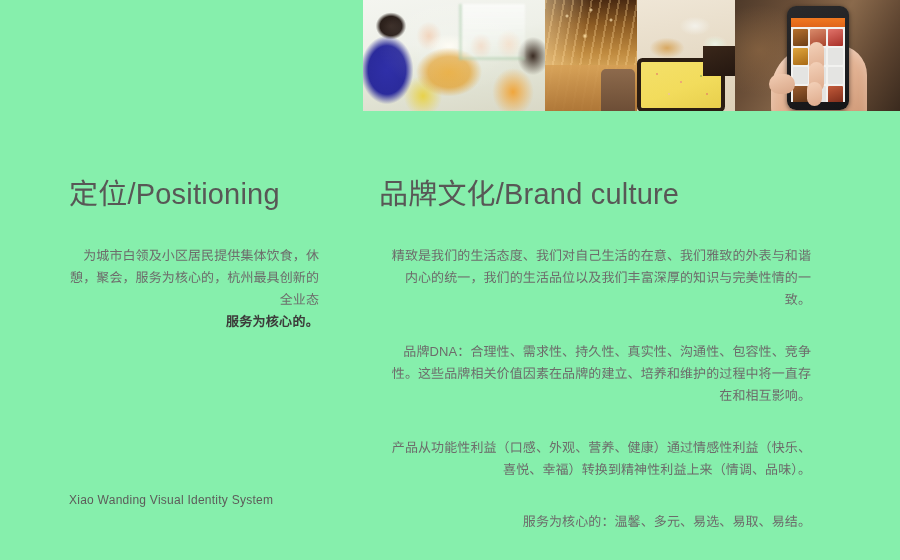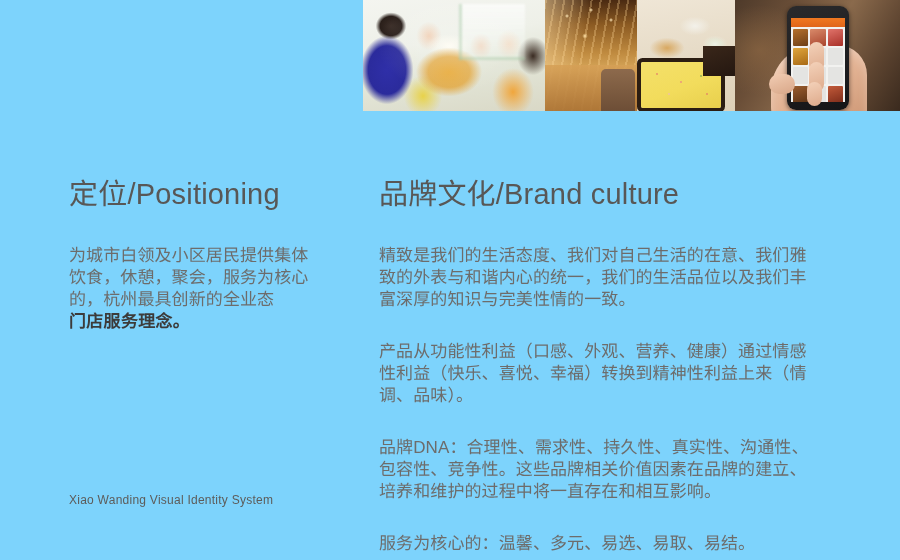--- a/index.html
+++ b/index.html
@@ -12,21 +12,21 @@
     height: 560px;
     overflow: hidden;
     background: #eae9e7;
     font-family: "Liberation Sans", "DejaVu Sans", sans-serif;
     -webkit-font-smoothing: antialiased;
   }
   .slide {
     position: relative;
     width: 900px;
     height: 560px;
-    background: #7dd3fc;
+    background: #86efac;
   }
 
   
   .photo-strip {
     position: absolute;
     left: 363px;
     top: 0;
     width: 537px;
     height: 111px;
     display: flex;
@@ -219,24 +219,25 @@
     color: #585756;
     letter-spacing: .2px;
     white-space: nowrap;
   }
   .section-title .zh { font-weight: 400; }
   .section-title .sep { font-weight: 300; }
   .section-title .en { font-weight: 300; }
 
   .body-text {
     margin: 0 0 30px 0;
-    font-size: 17px;
+    font-size: 13px;
     line-height: 22px;
     color: #6d6c6b;
     letter-spacing: .1px;
+    text-align: right;
   }
   .body-text:last-child { margin-bottom: 0; }
   .body-text .emph {
     display: block;
     font-weight: 700;
     color: #3c3b3a;
     letter-spacing: .3px;
   }
 
   
@@ -289,27 +290,27 @@
       <div class="finger f3"></div>
       <div class="thumb"></div>
     </div>
 
     <div class="strip-blur"></div>
   </div>
 
   <div class="col col-left">
     <h2 class="section-title"><span class="zh">定位</span><span class="sep">/</span><span class="en">Positioning</span></h2>
 
-    <p class="body-text"><span>为城市白领及小区居民提供集体饮食，休憩，聚会，服务为核心的，杭州最具创新的全业态</span><span class="emph">门店服务理念。</span></p>
+    <p class="body-text"><span>为城市白领及小区居民提供集体饮食，休憩，聚会，服务为核心的，杭州最具创新的全业态</span><span class="emph">服务为核心的。</span></p>
   </div>
 
   <div class="col col-right">
     <h2 class="section-title"><span class="zh">品牌文化</span><span class="sep">/</span><span class="en">Brand culture</span></h2>
 
     <p class="body-text">精致是我们的生活态度、我们对自己生活的在意、我们雅致的外表与和谐内心的统一，我们的生活品位以及我们丰富深厚的知识与完美性情的一致。</p>
+    <p class="body-text">品牌DNA：合理性、需求性、持久性、真实性、沟通性、包容性、竞争性。这些品牌相关价值因素在品牌的建立、培养和维护的过程中将一直存在和相互影响。</p>
     <p class="body-text">产品从功能性利益（口感、外观、营养、健康）通过情感性利益（快乐、喜悦、幸福）转换到精神性利益上来（情调、品味）。</p>
-    <p class="body-text">品牌DNA：合理性、需求性、持久性、真实性、沟通性、包容性、竞争性。这些品牌相关价值因素在品牌的建立、培养和维护的过程中将一直存在和相互影响。</p>
     <p class="body-text">服务为核心的：温馨、多元、易选、易取、易结。</p>
   </div>
 
   <div class="footer">Xiao Wanding Visual Identity System</div>
 
 </div>
 
 </body></html>

